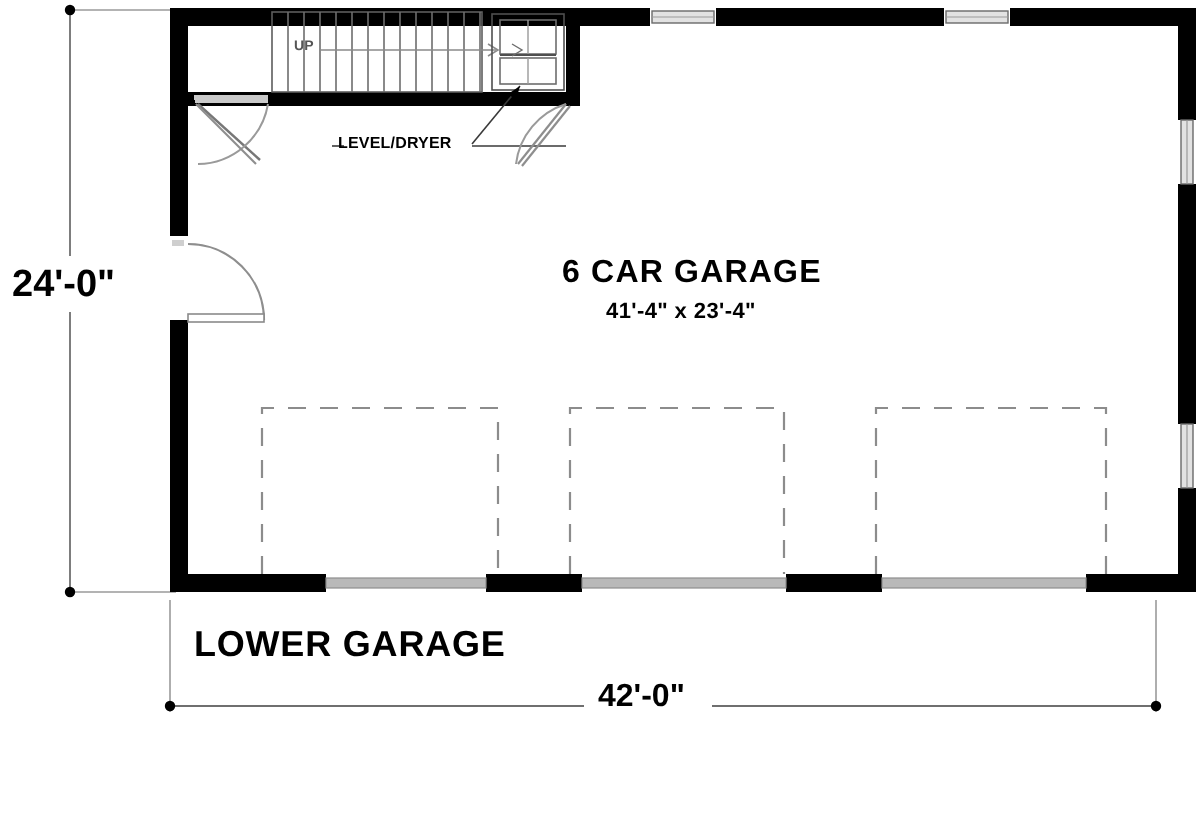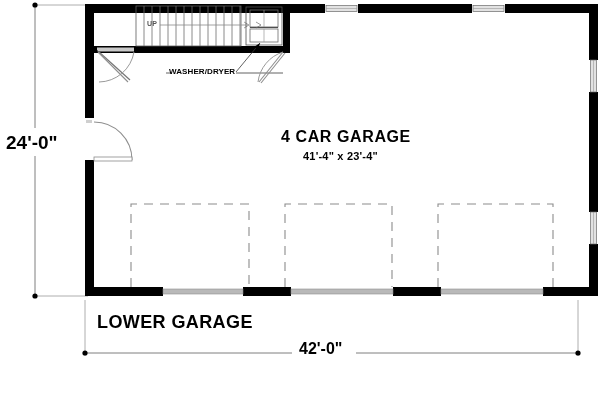--- a/index.html
+++ b/index.html
@@ -230,23 +230,23 @@
       <polyline points="285,287 285,204 392,204 392,287"></polyline>
       <polyline points="438,287 438,204 553,204 553,287"></polyline>
     </g>
 
   </svg>
 
   <div class="txt" id="dim-left-label">24'-0"</div>
 
   <div class="txt" id="dim-bottom-label">42'-0"</div>
 
-  <div class="txt" id="room-title">4 CAR GARAGE</div>
+  <div class="txt" id="room-title">6 CAR GARAGE</div>
 
   <div class="txt" id="room-size">41'-4" x 23'-4"</div>
 
   <div class="txt" id="level-label">LOWER GARAGE</div>
 
-  <div class="txt" id="washer-dryer-label">WASHER/DRYER</div>
+  <div class="txt" id="washer-dryer-label">LEVEL/DRYER</div>
 
   <div class="txt" id="up-label">UP</div>
 
 </div>
 
 </body></html>

